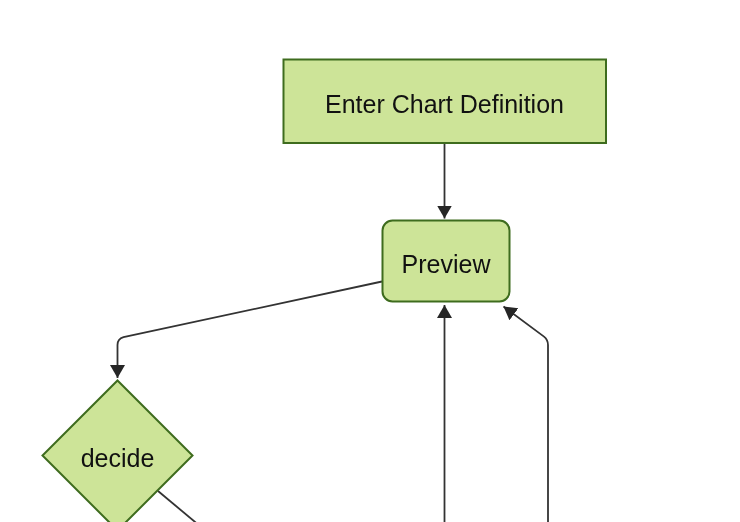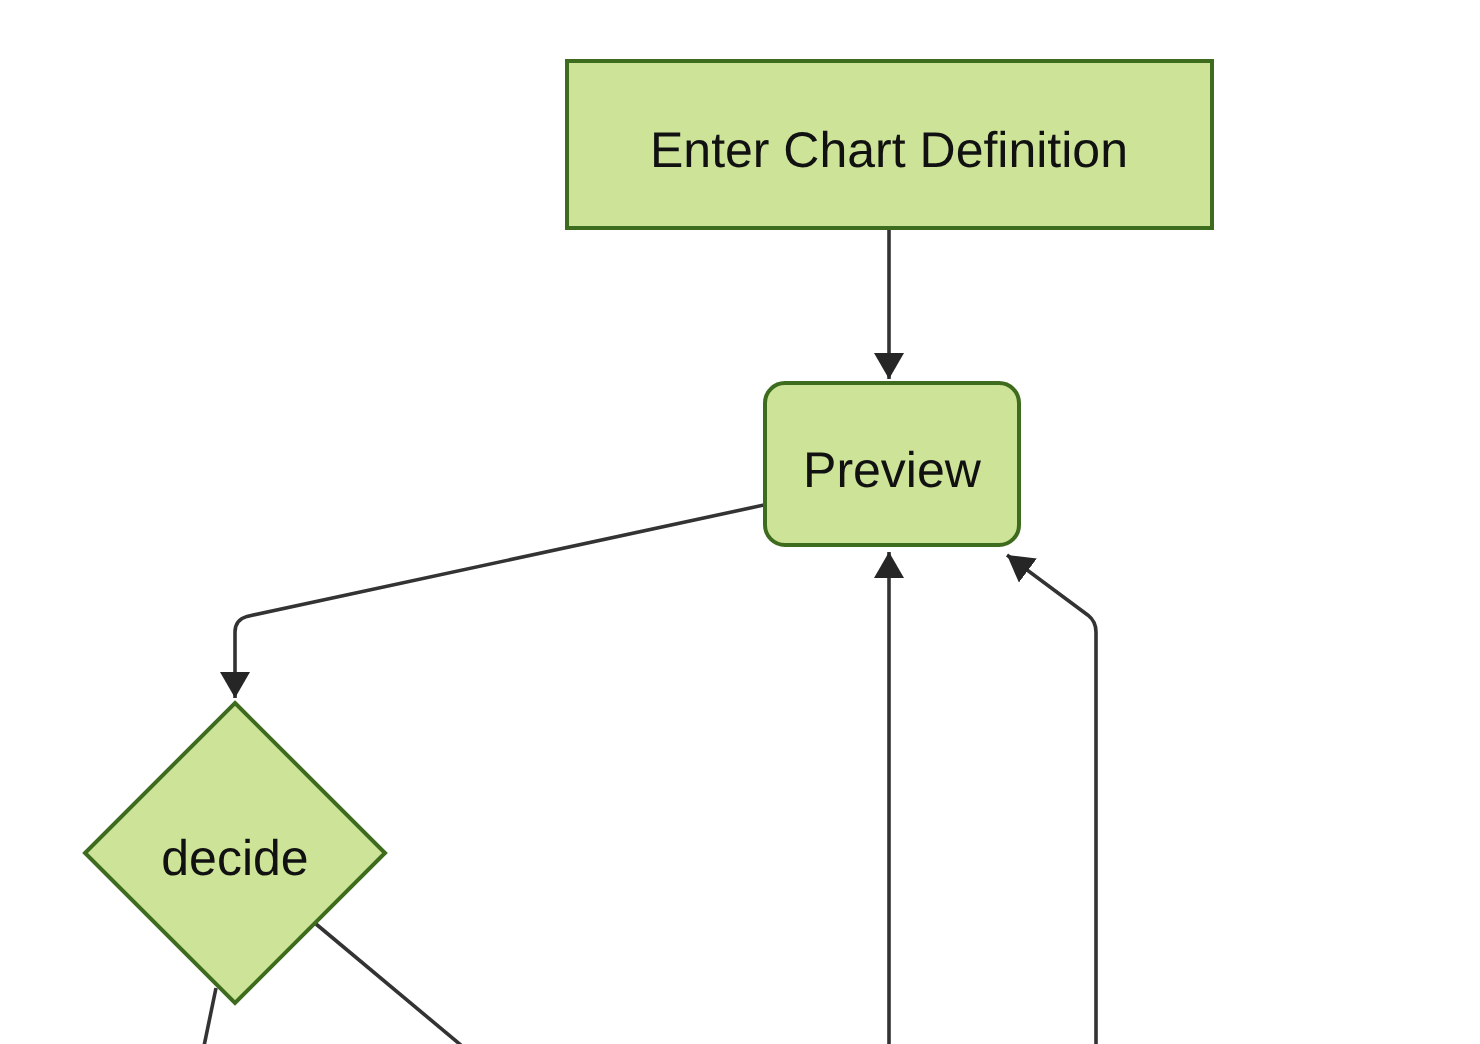--- a/index.html
+++ b/index.html
@@ -9,20 +9,21 @@
     width: 740px;
     height: 522px;
     overflow: hidden;
     font-family: "Liberation Sans", sans-serif;
   }
   #viewport {
     position: relative;
     width: 740px;
     height: 387px;
     background: #ffffff;
+    margin-top: 29px;
   }
   svg { display: block; }
   .edge {
     stroke: #333333;
     stroke-width: 1.8;
     fill: none;
   }
   .edge.arrow {
     marker-end: url(#arrowhead);
   }

